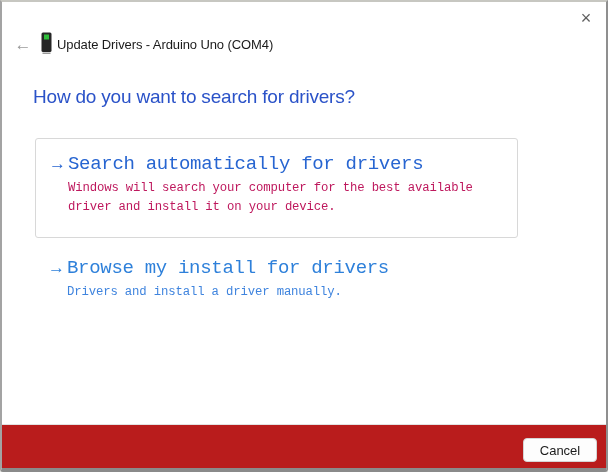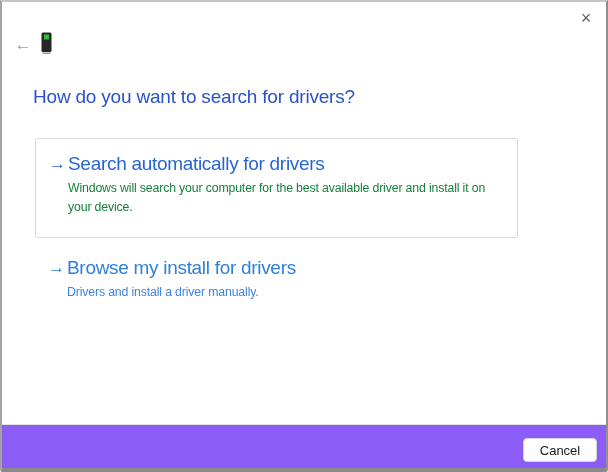--- a/index.html
+++ b/index.html
@@ -53,33 +53,33 @@
     padding:13px 6px 0 13px;
   }
   .option-plain {
     left:33px; top:254px; width:483px;
     padding:0 6px 0 13px;
   }
   .opt-arrow {
     width:19px; flex:0 0 19px;
     font-size:17px; line-height:24px;
   }
-  .opt-text { flex:1; min-width:0; }
+  .opt-text { flex:1; min-width:0;font-family:Liberation Mono, monospace; }
   .opt-title { font-size:19px; line-height:24px; letter-spacing:-0.3px; }
   .opt-desc  { margin-top:3px; font-size:12.3px; line-height:19px; letter-spacing:-0.15px; }
 
   .c-title1 { color:#2765d1; }
-  .c-desc1  { color:#15803d; }
+  .c-desc1  { color:#be185d; }
   .c-title2 { color:#2e80da; }
   .c-desc2  { color:#3f84de; }
 
   
   .footer {
     position:absolute; left:0; right:0; bottom:0; height:44px;
-    background:#8b5cf6; border-top:1px solid #e2e2e2;padding-left:31px;
+    background:#b91c1c; border-top:1px solid #e2e2e2;padding-left:31px;
   }
   .cancel-btn {
     position:absolute; top:13px; right:9px;
     width:74px; height:24px;
     background:#fdfdfd; border:1px solid #d5d5d5; border-radius:4px;
     font-size:13px; color:#1b1b1b; font-family:inherit; cursor:pointer;
   }
 </style>
 </head>
 <body>
@@ -95,20 +95,21 @@
   </button>
 
   <span class="dev-icon">
     <svg width="12" height="22" viewBox="0 0 12 22" xmlns="http://www.w3.org/2000/svg">
       <rect x="0.5" y="0.5" width="10" height="19.5" rx="1.5" fill="#262626"></rect>
       <rect x="3" y="2.5" width="5" height="5" fill="#2fbe3a"></rect>
       <rect x="1.5" y="20.5" width="8" height="1.5" fill="#9a9a9a"></rect>
     </svg>
   </span>
 
+  <span class="win-title">Update Drivers - Arduino Uno (COM4)</span>
 
   <div class="heading">How do you want to search for drivers?</div>
 
   <div class="option option-boxed">
     <span class="opt-arrow c-title1">→</span>
     <div class="opt-text">
       <div class="opt-title c-title1">Search automatically for drivers</div>
       <div class="opt-desc c-desc1">Windows will search your computer for the best available driver and install it on your device.</div>
     </div>
   </div>

